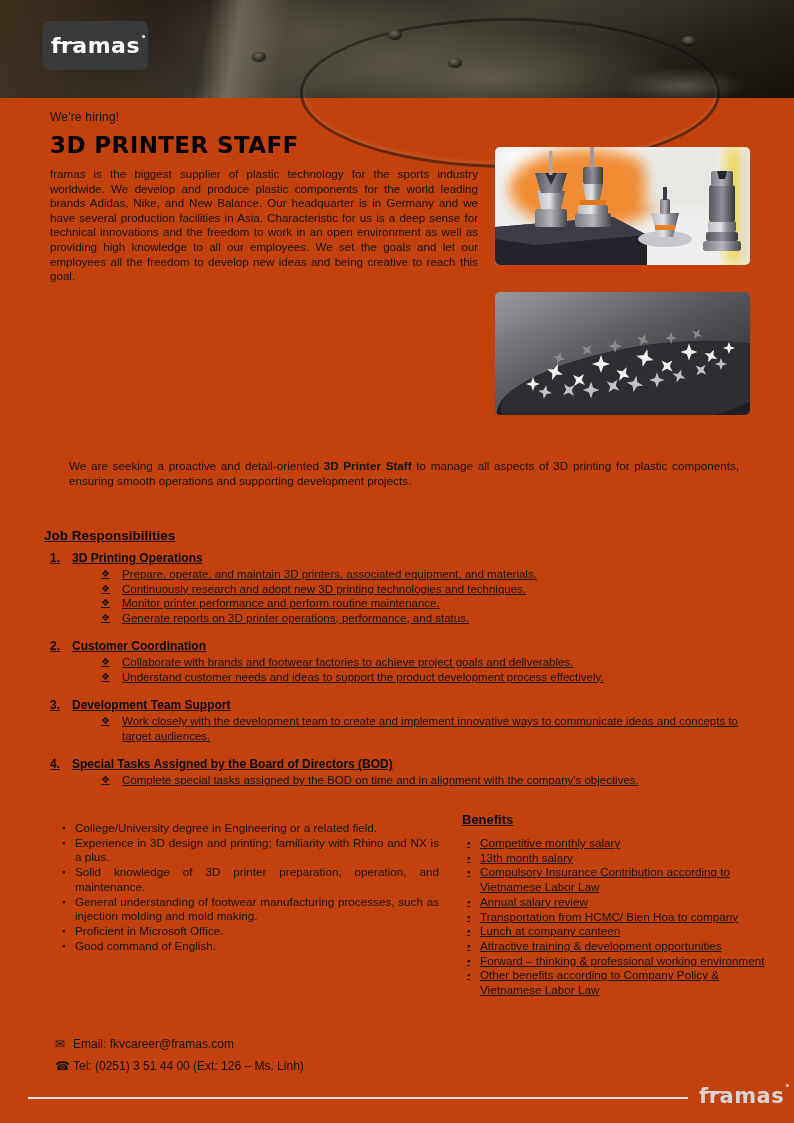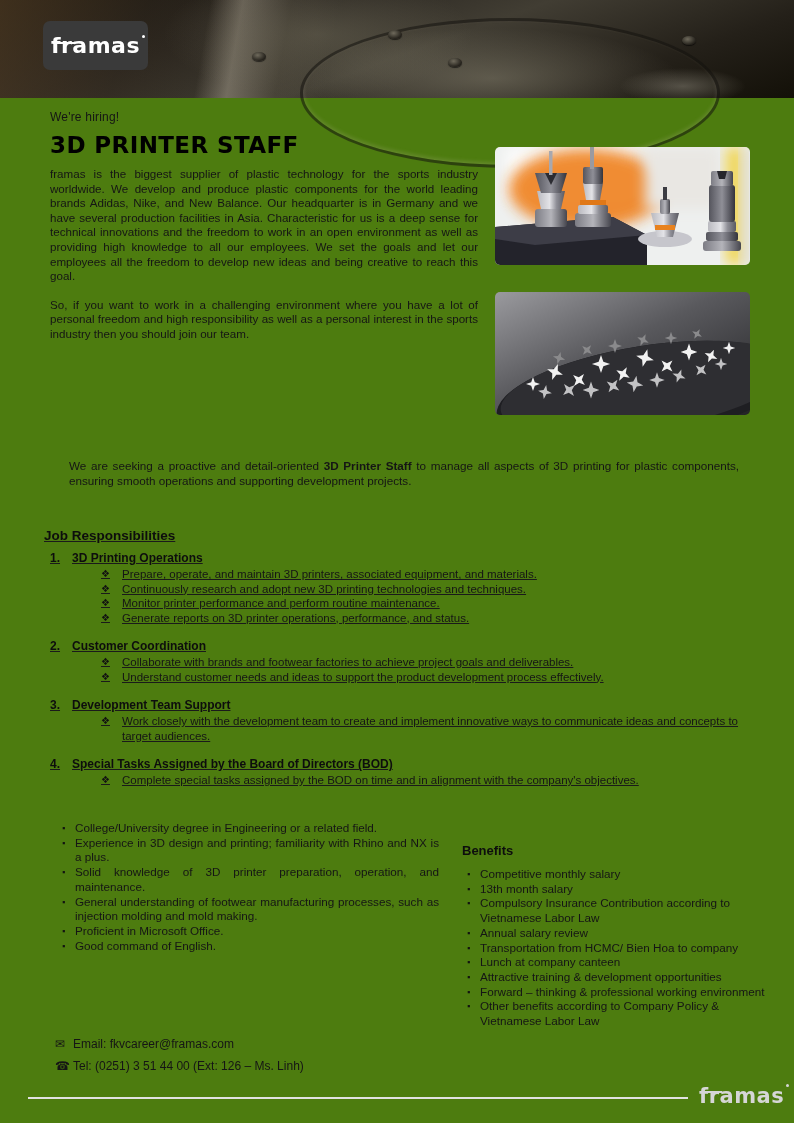--- a/index.html
+++ b/index.html
@@ -1,18 +1,18 @@
 <!DOCTYPE html>
 <html><head>
 <meta charset="utf-8">
 <style>
   * { margin:0; padding:0; box-sizing:border-box; }
   html,body { background:#ffffff; }
   body { font-family:"Liberation Sans", sans-serif; color:#1a1a1a; }
-  .page { position:relative; width:794px; height:1123px; margin:0 auto; background:#4d7c0f; overflow:hidden; }
+  .page { position:relative; width:794px; height:1123px; margin:0 auto; background:#c2410c; overflow:hidden; }
 
   
   .banner {
     position:absolute; left:0; top:0; width:794px; height:98px;
     background:
       radial-gradient(ellipse 90px 26px at 86% 88%, rgba(190,185,170,.35), transparent 70%),
       radial-gradient(ellipse 260px 70px at 62% 80%, rgba(150,145,125,.45), transparent 72%),
       radial-gradient(ellipse 220px 90px at 40% 35%, rgba(125,120,100,.40), transparent 70%),
       linear-gradient(100deg, transparent 26%, rgba(205,195,175,.38) 30%, rgba(120,110,90,.15) 36%, transparent 42%),
       linear-gradient(115deg, rgba(95,70,40,.55) 0%, rgba(60,45,28,.25) 18%, transparent 32%),
@@ -59,21 +59,21 @@
   .resp .h2 { font-size:13.5px; }
   .resp-group { margin-top:8px; margin-bottom:14px; }
   .resp-head { display:flex; font-weight:bold; font-size:12px; line-height:15px; color:#0d0d0d; }
   .resp-num { width:28px; padding-left:6px; }
   .resp-bullets { margin-top:1px; }
   .rb { display:flex; margin-left:57px; font-size:11.5px; line-height:14.5px; color:#151515; }
   .rb .bicon { width:21px; flex:none; font-size:10px; line-height:14.5px; color:#111; }
   .rb .btext { flex:1; padding-right:6px; }
 
   .cols-req { position:absolute; left:57px; top:812px; width:382px; }
-  .cols-ben { position:absolute; left:462px; top:843px; width:307px; }
+  .cols-ben { position:absolute; left:462px; top:812px; width:307px;text-decoration:underline; }
   .ul { margin-top:9px; }
   .li { display:flex; font-size:11.7px; line-height:14.7px; color:#151515; margin-bottom:0; }
   .li .sq { width:18px; flex:none; padding-left:5px; font-size:9px; line-height:14.7px; color:#111; }
   .li .litext { flex:1; }
   .cols-req .litext { text-align:justify; }
 
   .contact { position:absolute; left:57px; top:1031px; width:420px; }
   .contact .cline { margin-top:5px; font-size:12px; line-height:16.5px; color:#151515; display:flex; align-items:baseline; }
   .contact .cicon { width:18px; flex:none; font-size:12px; margin-left:-2px; }
 
@@ -101,21 +101,20 @@
         <span class="wm-bar"></span>
         <span class="wm-dot"></span>
       </span>
     </div>
   </div>
 
   <div class="intro">
     <div class="hiring">We're hiring!</div>
     <div class="title">3D PRINTER STAFF</div>
     <p class="body-p">framas is the biggest supplier of plastic technology for the sports industry worldwide. We develop and produce plastic components for the world leading brands Adidas, Nike, and New Balance. Our headquarter is in Germany and we have several production facilities in Asia. Characteristic for us is a deep sense for technical innovations and the freedom to work in an open environment as well as providing high knowledge to all our employees. We set the goals and let our employees all the freedom to develop new ideas and being creative to reach this goal.</p>
-    <p class="body-p">So, if you want to work in a challenging environment where you have a lot of personal freedom and high responsibility as well as a personal interest in the sports industry then you should join our team.</p>
   </div>
 
   <div class="photos">
     <svg class="photo" width="255" height="118" viewBox="0 0 255 118">
       <defs>
         <linearGradient id="metal" x1="0" y1="0" x2="1" y2="0">
           <stop offset="0" stop-color="#b9b9bf"></stop>
             <stop offset=".45" stop-color="#e3e3e7"></stop>
             <stop offset=".7" stop-color="#8e8e96"></stop>
             <stop offset="1" stop-color="#5a5a62"></stop>

